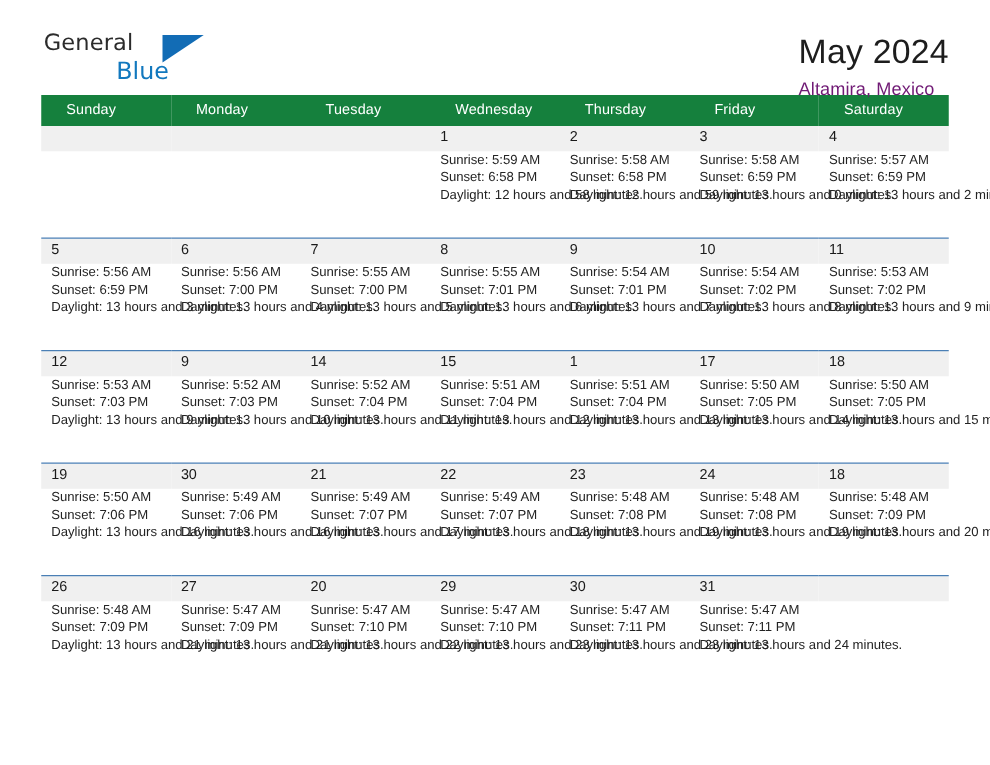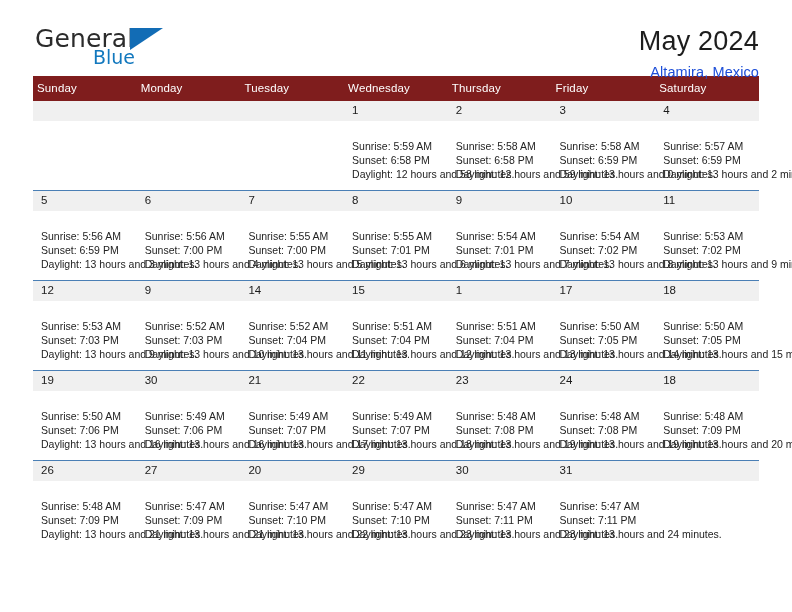--- a/index.html
+++ b/index.html
@@ -35,21 +35,21 @@
     position: relative;
     width: 200px;
     height: 50px;
     line-height: 1;
     user-select: none;
   }
   .logo-general {
     position: absolute;
     left: 2px;
     top: 0px;
-    font-size: 25px;
+    font-size: 18px;
     letter-spacing: 0.1px;
     color: #2b2b2b;
     font-family: "DejaVu Sans", sans-serif;
   }
   .logo-blue {
     position: absolute;
     left: 60px;
     top: 22px;
     font-size: 19px;
     color: #1278be;
@@ -59,52 +59,52 @@
     position: absolute;
     left: 97px;
     top: 2px;
     width: 0;
     height: 0;
     border-left: 33px solid #126cb5;
     border-bottom: 22px solid transparent;
   }
 
   .title-block {
-    text-align: right;
+    text-align: left;
     padding-top: 0px;
     margin-left: 32px;
   }
   .cal-title {
     font-size: 27px;
     font-weight: normal;
     color: #1d1d1d;
     line-height: 1.15;
     letter-spacing: 0.2px;
   }
   .cal-subtitle {
     font-size: 14.5px;
-    color: #1d4ed8;
+    color: #701a75;
     margin-top: 7px;
     letter-spacing: 0.1px;
   }
 
   
   .calendar {
     width: 726px;
     border-collapse: collapse;
     table-layout: fixed;
     margin-top: 2px;
   }
   .calendar th {
-    background: #7f1d1d;
+    background: #15803d;
     color: #ffffff;
     font-weight: normal;
     font-size: 11.5px;
     text-align: left;
-    padding: 6px 0 7px 4px;
+    padding: 6px 0 7px 20px;
     letter-spacing: 0.15px;
     border: none;
   }
   .calendar td {
     width: 103.7px;
     vertical-align: top;
     padding: 0;
     border: none;
     border-top: 1px solid #4a7fb5;
     background: #ffffff;
@@ -124,21 +124,21 @@
     padding: 3px 0 4px 8px;
     line-height: 1.1;
     min-height: 13px;
   }
   .cell-empty .daynum {
     background: #f0f0f0;
     color: transparent;
   }
   .cell-empty .details { visibility: hidden; }
   .details {
-    padding: 18px 6px 0 8px;
+    padding: 0 6px 0 8px;
     font-size: 10.5px;
     line-height: 14.2px;
     color: #232323;
   }
   .details div { white-space: nowrap; }
   .daylight-wrap { white-space: normal; }
 </style>
 </head>
 <body>
 

